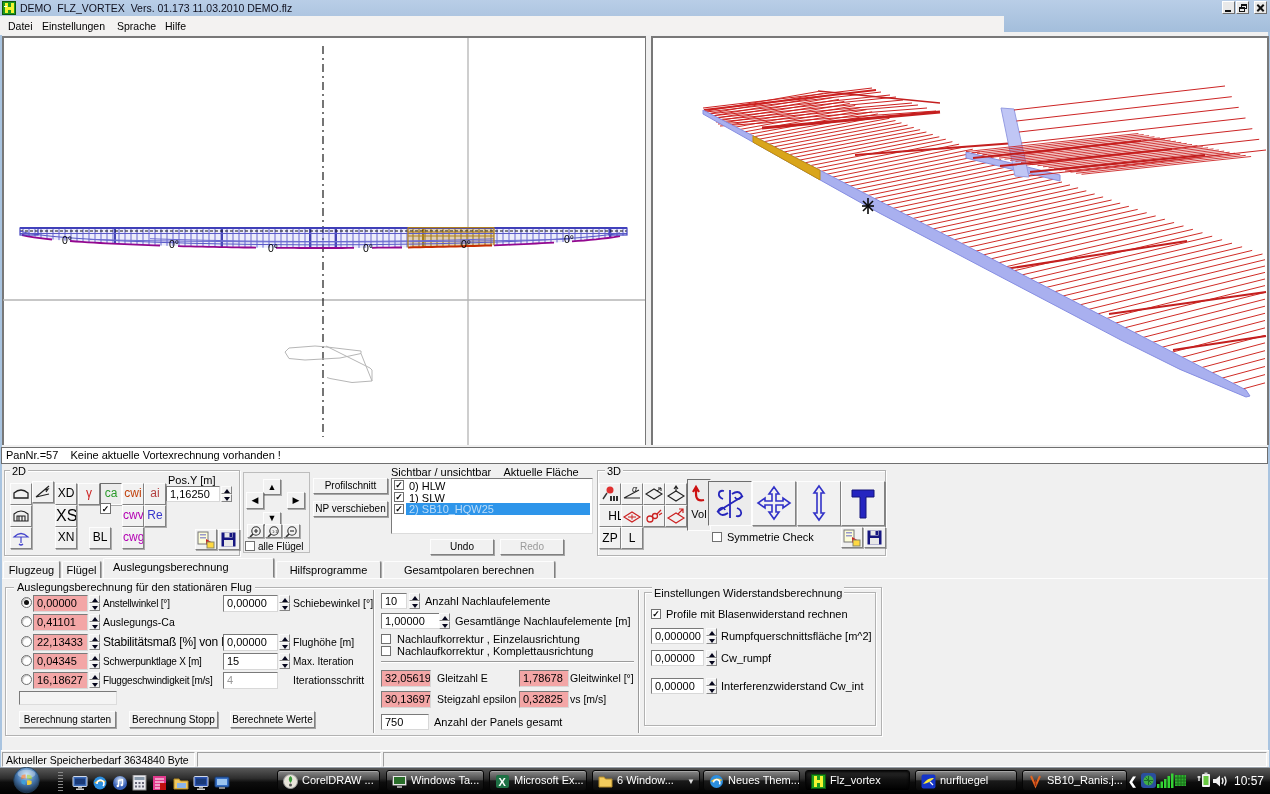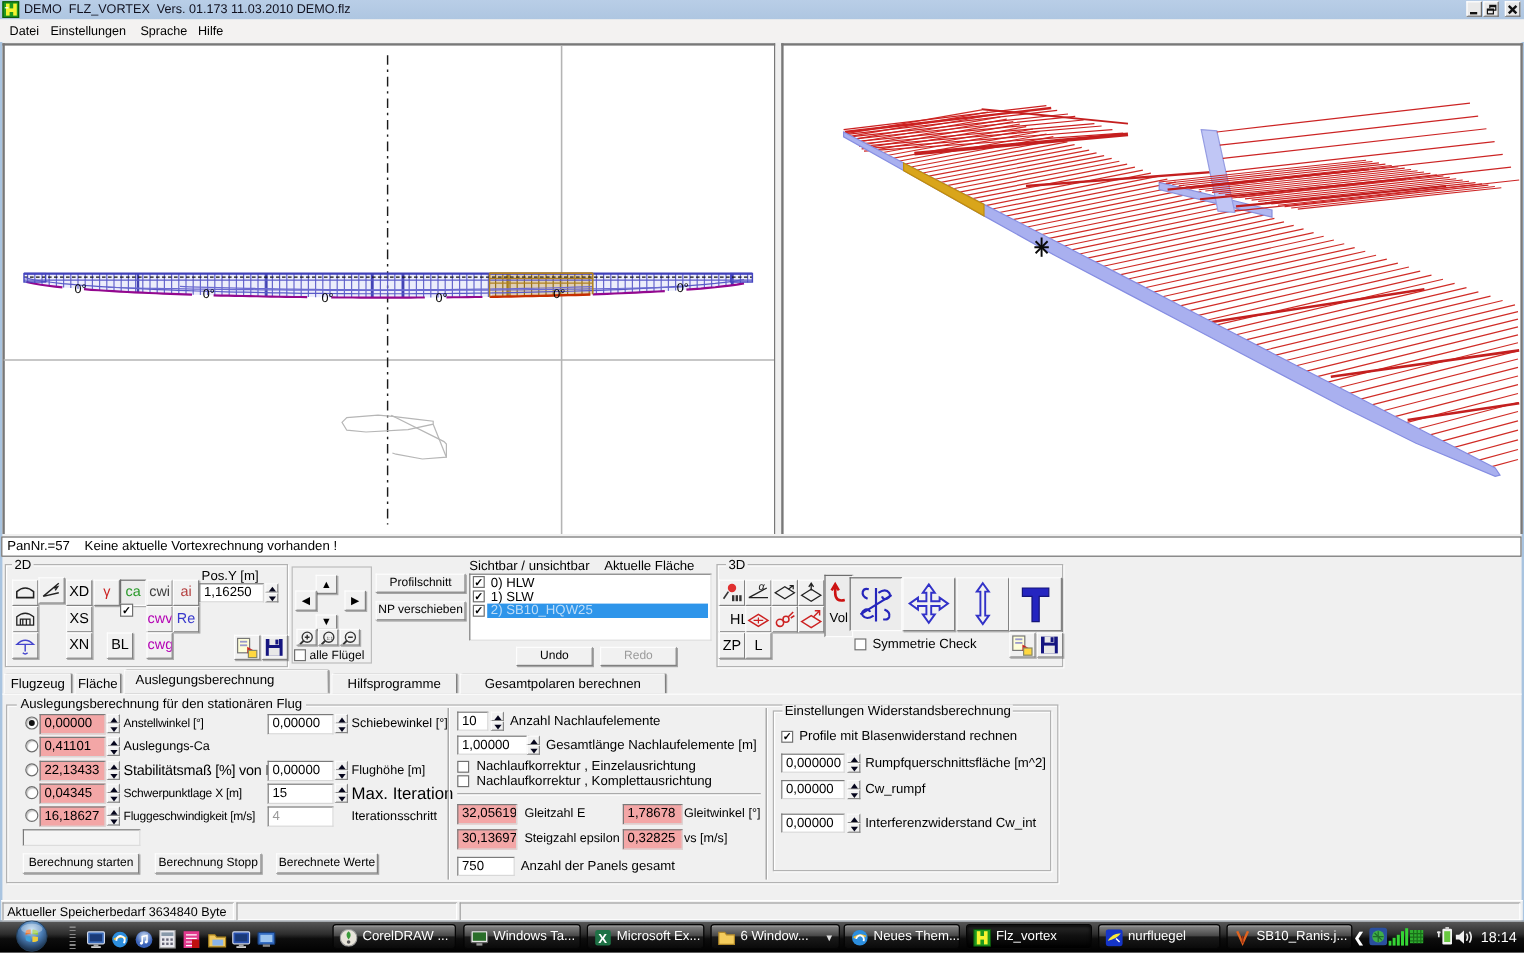--- a/index.html
+++ b/index.html
@@ -38,21 +38,21 @@
 </div>
 <div class="abs" style="left:1236px;top:1px;width:13px;height:13px;background:#e9e9e9;border:1px solid #6f6f6f;border-top-color:#fff;border-left-color:#fff">
 <div class="abs" style="left:4px;top:2px;width:6px;height:5px;border:1px solid #111;border-top-width:2px"></div>
       <div class="abs" style="left:2px;top:5px;width:6px;height:5px;border:1px solid #111;border-top-width:2px;background:#e9e9e9"></div>
 </div>
 <div class="abs" style="left:1254px;top:1px;width:13px;height:13px;background:#e9e9e9;border:1px solid #6f6f6f;border-top-color:#fff;border-left-color:#fff">
 <div class="abs" style="left:1px;top:5px;width:9px;height:2px;background:#111;transform:rotate(45deg)"></div>
       <div class="abs" style="left:1px;top:5px;width:9px;height:2px;background:#111;transform:rotate(-45deg)"></div>
 </div>
 </div>
-<div class="abs" style="left:0;top:16px;width:1270px;height:19px;background:#f3f2f1">
+<div class="abs" style="left:0;top:16px;width:1004px;height:19px;background:#f3f2f1">
 <div class="abs" style="left:8px;top:4px;font-size:10.5px">Datei</div>
 <div class="abs" style="left:42px;top:4px;font-size:10.5px">Einstellungen</div>
 <div class="abs" style="left:117px;top:4px;font-size:10.5px">Sprache</div>
 <div class="abs" style="left:165px;top:4px;font-size:10.5px">Hilfe</div>
 </div>
 <div class="abs" style="left:2px;top:36px;width:644px;height:409px;background:#fff;border:2px solid #787878;border-right-width:1px;border-bottom:none">
 <svg width="644" height="409" viewBox="0 0 644 409" style="position:absolute;left:-2px;top:-2px">
       <line x1="466.0" y1="2.0" x2="466.0" y2="409.0" stroke="#b4b4b4" stroke-width="1.3" opacity="1"></line>
       <line x1="1.0" y1="264.0" x2="643.0" y2="264.0" stroke="#b4b4b4" stroke-width="1.3" opacity="1"></line>
       <line x1="321.0" y1="10.0" x2="321.0" y2="401.0" stroke="#1a1a1a" stroke-width="1.2" stroke-dasharray="8 4 2 4" opacity="1"></line>
@@ -343,26 +343,26 @@
 <div class="lab" style="left:10px;top:465px;background:#f0f0f0;padding:0 2px">2D</div>
 <div class="abs tb" style="left:10px;top:483px;width:22px;height:22px;overflow:hidden"><svg width="20" height="20">
       <path d="M3 14 L3 9 Q10 3 17 9 L17 14 Z" fill="none" stroke="#222" stroke-width="1.3"></path>
     </svg></div>
 <div class="abs tb" style="left:32px;top:481px;width:22px;height:22px;overflow:hidden"><svg width="20" height="20">
       <path d="M3 15 L16 4 M3 15 L16 12 M12 8 l3 -1 l-2 3" fill="none" stroke="#222" stroke-width="1.2"></path>
     </svg></div>
 <div class="abs tb" style="left:55px;top:483px;width:22px;height:22px;overflow:hidden"><span style="font-size:12px;line-height:19px">XD</span></div>
 <div class="abs tb" style="left:78px;top:483px;width:22px;height:22px;overflow:hidden"><span style="color:#cc2222;font-size:12px;line-height:19px">γ</span></div>
 <div class="abs tb tbp" style="left:100px;top:483px;width:22px;height:22px;overflow:hidden"><span style="color:#2a9a2a;font-size:12px;line-height:19px">ca</span></div>
-<div class="abs tb" style="left:122px;top:483px;width:22px;height:22px;overflow:hidden"><span style="color:#404040;font-size:12px;line-height:19px">cwi</span></div>
+<div class="abs tb" style="left:122px;top:483px;width:22px;height:22px;overflow:hidden"><span style="color:#c2410c;font-size:12px;line-height:19px">cwi</span></div>
 <div class="abs tb" style="left:144px;top:483px;width:22px;height:22px;overflow:hidden"><span style="color:#b44040;font-size:12px;line-height:19px">ai</span></div>
 <div class="abs tb" style="left:10px;top:505px;width:22px;height:22px;overflow:hidden"><svg width="20" height="20">
       <path d="M3 15 L3 8 Q10 2 17 8 L17 15 Z M6 15 L6 10 L14 10 L14 15 M8 10 L8 15 M11 10 L11 15" fill="none" stroke="#222" stroke-width="1.1"></path>
     </svg></div>
-<div class="abs tb" style="left:55px;top:505px;width:22px;height:22px;overflow:hidden"><span style="font-size:12px;line-height:19px">XS</span></div>
+<div class="abs tb" style="left:55px;top:505px;width:22px;height:22px;overflow:hidden"><span style="font-size:16px;line-height:19px">XS</span></div>
 <div class="abs tb" style="left:122px;top:505px;width:22px;height:22px;overflow:hidden"><span style="color:#b400b4;font-size:12px;line-height:19px">cwv</span></div>
 <div class="abs tb" style="left:144px;top:505px;width:22px;height:22px;overflow:hidden"><span style="color:#3838cc;font-size:12px;line-height:19px">Re</span></div>
 <div class="abs tb" style="left:10px;top:527px;width:22px;height:22px;overflow:hidden"><svg width="20" height="20">
       <path d="M3 9 Q10 2 17 9 Z M10 9 L10 15 M8 16 q2 2 4 0" fill="none" stroke="#4444cc" stroke-width="1.2"></path>
     </svg></div>
 <div class="abs tb" style="left:55px;top:527px;width:22px;height:22px;overflow:hidden"><span style="font-size:12px;line-height:19px">XN</span></div>
 <div class="abs tb" style="left:89px;top:527px;width:22px;height:22px;overflow:hidden"><span style="font-size:12px;line-height:19px">BL</span></div>
 <div class="abs tb" style="left:122px;top:527px;width:22px;height:22px;overflow:hidden"><span style="color:#b400b4;font-size:12px;line-height:19px">cwg</span></div>
 <div class="cb" style="left:100px;top:503px">✓</div>
 <div class="lab" style="left:168px;top:474px">Pos.Y [m]</div>
@@ -496,21 +496,21 @@
       <path d="M10 9 l7 4 l-4 0 l0 4 l-3 -3" fill="#cc2222"></path>
       <rect x="11" y="12" width="7" height="6" fill="#ffd840" stroke="#886"></rect>
     </svg></div>
 <div class="abs tb" style="left:864px;top:527px;width:22px;height:21px"><svg width="20" height="19">
       <rect x="2.5" y="2.5" width="14" height="14" fill="#151580"></rect>
       <rect x="5.5" y="2.5" width="8" height="5" fill="#e8e8e8"></rect>
       <rect x="10.5" y="3" width="2.5" height="4" fill="#151580"></rect>
       <rect x="5" y="10" width="9" height="6.5" fill="#e8e8e8"></rect>
     </svg></div>
 <div class="tab" style="left:3px;width:57px">Flugzeug</div>
-<div class="tab" style="left:62px;width:39px">Fläche</div>
+<div class="tab" style="left:62px;width:39px">Flügel</div>
 <div class="tab" style="left:276px;width:105px">Hilfsprogramme</div>
 <div class="tab" style="left:383px;width:172px">Gesamtpolaren berechnen</div>
 <div class="tab" style="left:103px;width:171px;top:558px;height:20px;z-index:3;border-bottom:1px solid #f0f0f0;text-align:left;padding-left:9px">Auslegungsberechnung</div>
 <div class="abs" style="left:2px;top:578px;width:1266px;height:173px;border-top:1px solid #fdfdfd;box-shadow:0 -1px 0 #9a9a9a inset"></div>
 <div class="abs gb" style="left:5px;top:587px;width:877px;height:149px"></div>
 <div class="lab" style="left:14px;top:581px;background:#f0f0f0;padding:0 3px">Auslegungsberechnung für den stationären Flug</div>
 <div class="radio" style="left:21px;top:597px"></div>
 <div class="abs" style="left:24px;top:600px;width:5px;height:5px;border-radius:50%;background:#111"></div>
 <div class="abs field pink" style="left:33px;top:595px;width:55px;height:17px">0,00000</div>
 <div class="spin" style="left:89px;top:595px;height:17px">
@@ -588,21 +588,21 @@
 <div class="lab" style="left:293px;top:636px;font-size:10.5px">Flughöhe [m]</div>
 <div class="abs field" style="left:223px;top:653px;width:55px;height:17px">15</div>
 <div class="spin" style="left:279px;top:653px;height:17px">
     <div class="sb">
       <div class="tu"></div>
     </div>
     <div class="sb" style="margin-top:0">
       <div class="td"></div>
     </div>
   </div>
-<div class="lab" style="left:293px;top:655px;font-size:14px">Max. Iteration</div>
+<div class="lab" style="left:293px;top:655px;font-size:10px">Max. Iteration</div>
 <div class="abs field" style="left:223px;top:672px;width:55px;height:17px;color:#9a9a9a">4</div>
 <div class="lab" style="left:293px;top:674px;font-size:10.5px">Iterationsschritt</div>
 <div class="abs sunk" style="left:19px;top:691px;width:98px;height:14px;background:#f4f4f4"></div>
 <div class="abs btn" style="left:19px;top:711px;width:97px;height:17px;padding-top:2px">Berechnung starten</div>
 <div class="abs btn" style="left:129px;top:711px;width:89px;height:17px;padding-top:2px">Berechnung Stopp</div>
 <div class="abs btn" style="left:230px;top:711px;width:85px;height:17px;padding-top:2px">Berechnete Werte</div>
 <div class="abs" style="left:373px;top:590px;width:2px;height:143px;border-left:1px solid #9a9a9a;border-right:1px solid #fff"></div>
 <div class="abs" style="left:638px;top:590px;width:2px;height:143px;border-left:1px solid #9a9a9a;border-right:1px solid #fff"></div>
 <div class="abs field" style="left:381px;top:593px;width:26px;height:16px">10</div>
 <div class="spin" style="left:409px;top:593px;height:16px">
@@ -834,12 +834,12 @@
 <svg class="abs" style="left:1197px;top:772px" width="16" height="17">
     <rect x="5" y="2" width="8" height="13" rx="1" fill="#f2f2f2"></rect>
     <rect x="6.5" y="4" width="5" height="9" fill="#68c840"></rect>
     <rect x="7.5" y="0.5" width="3" height="2" fill="#ccc"></rect>
     <path d="M2 4 L2 9 M0.5 5 L3.5 5" stroke="#e8e8e8" stroke-width="1.4"></path>
   </svg>
 <svg class="abs" style="left:1213px;top:774px" width="16" height="14">
     <path d="M0 5 L3 5 L7 1.5 L7 12.5 L3 9 L0 9 Z" fill="#f0f0f0"></path>
     <path d="M9 4 q2 3 0 6 M11.5 2.5 q3 4.5 0 9" stroke="#f0f0f0" stroke-width="1.4" fill="none"></path>
   </svg>
-<div class="abs" style="left:1234px;top:774px;color:#fff;font-size:12px">18:14</div>
+<div class="abs" style="left:1234px;top:774px;color:#fff;font-size:12px">10:57</div>
 </body></html>

